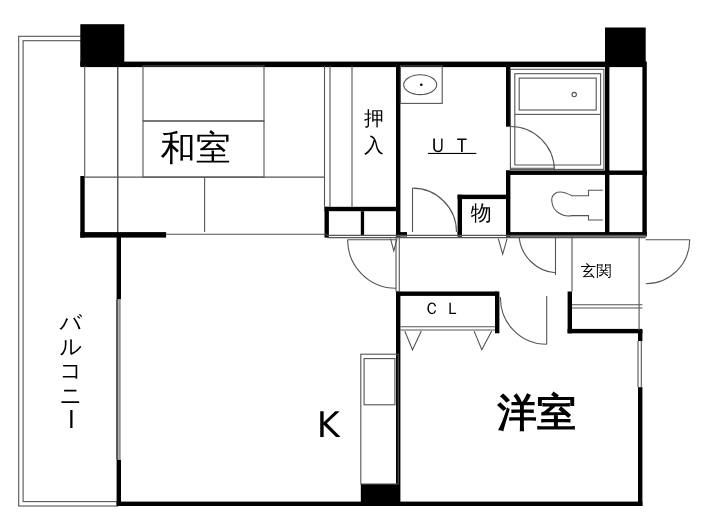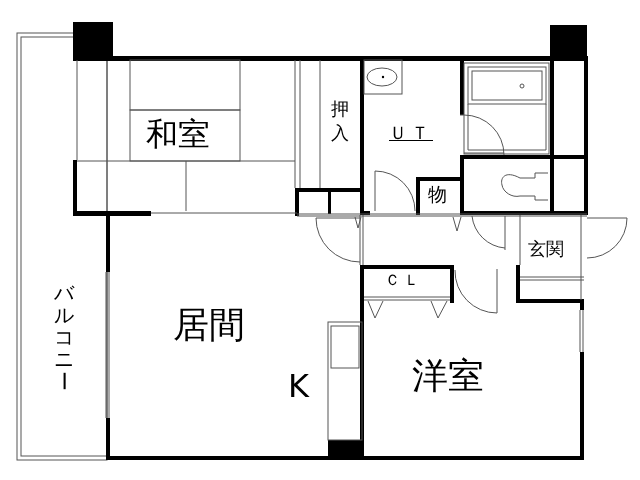--- a/index.html
+++ b/index.html
@@ -151,25 +151,24 @@
     <ellipse cx="382" cy="77" rx="15" ry="9" fill="none" stroke="#555" stroke-width="1"></ellipse>
     <circle cx="383" cy="77" r="1.2" fill="#000"></circle>
     <circle cx="522" cy="86" r="2" fill="none" stroke="#555" stroke-width="1"></circle>
   </svg>
 
   <span class="lbl" style="left:146px;top:118px;font-size:32px;">和室</span>
   <span class="lbl" style="left:331px;top:100px;font-size:18px;">押</span>
   <span class="lbl" style="left:331px;top:124px;font-size:18px;">入</span>
   <span class="lbl" style="left:389px;top:124px;font-size:18px;letter-spacing:4px;text-decoration:underline;">ＵＴ</span>
   <span class="lbl" style="left:428px;top:185px;font-size:19px;">物</span>
-  <span class="lbl" style="left:528px;top:240px;font-size:18px;">玄関</span>
+  <span class="lbl" style="left:528px;top:240px;font-size:14px;">玄関</span>
   <span class="lbl" style="left:385px;top:273px;font-size:15px;letter-spacing:4px;">ＣＬ</span>
-  <span class="lbl" style="left:173px;top:307px;font-size:36px;">居間</span>
   <span class="lbl" style="left:288px;top:370px;font-size:32px;">K</span>
-  <span class="lbl" style="left:412px;top:358px;font-size:36px;">洋室</span>
+  <span class="lbl" style="left:452px;top:358px;font-size:36px;font-weight:bold;">洋室</span>
 
   <div style="position:absolute;left:54px;top:282px;width:20px;font-size:20px;line-height:22px;text-align:center;">
     <div>バ</div>
     <div>ル</div>
     <div>コ</div>
     <div>ニ</div>
     <div style="transform:rotate(90deg);">ー</div>
   </div>
 </div>
 

